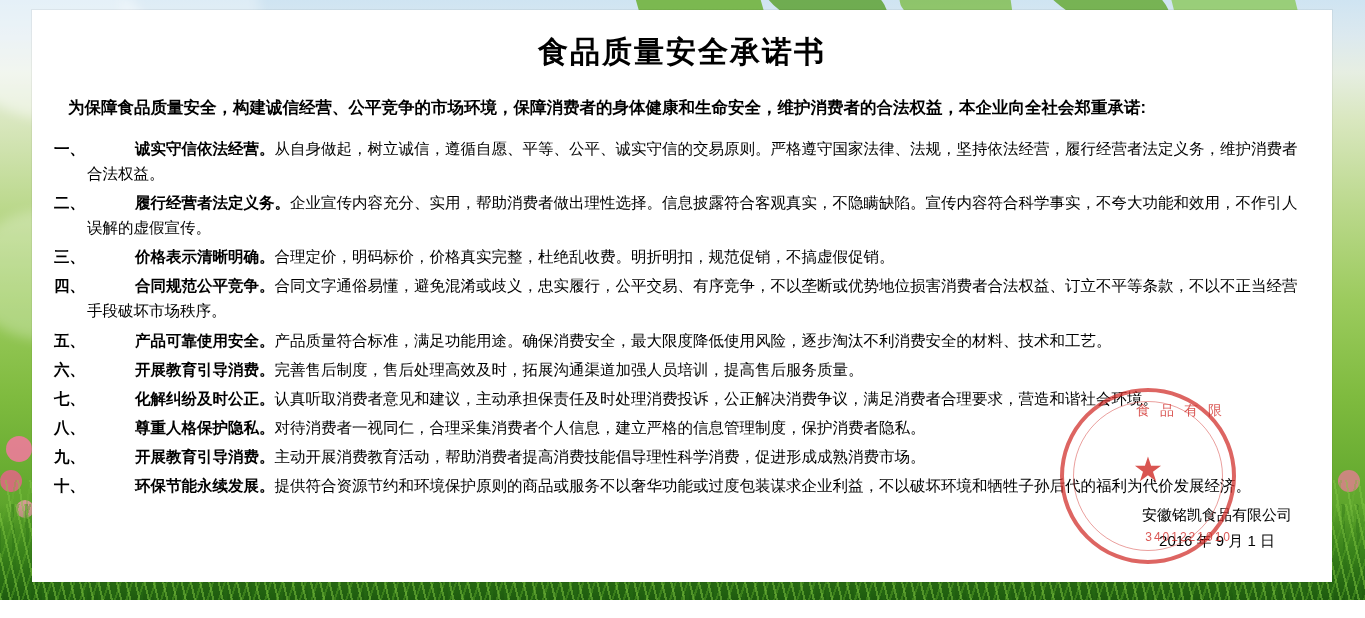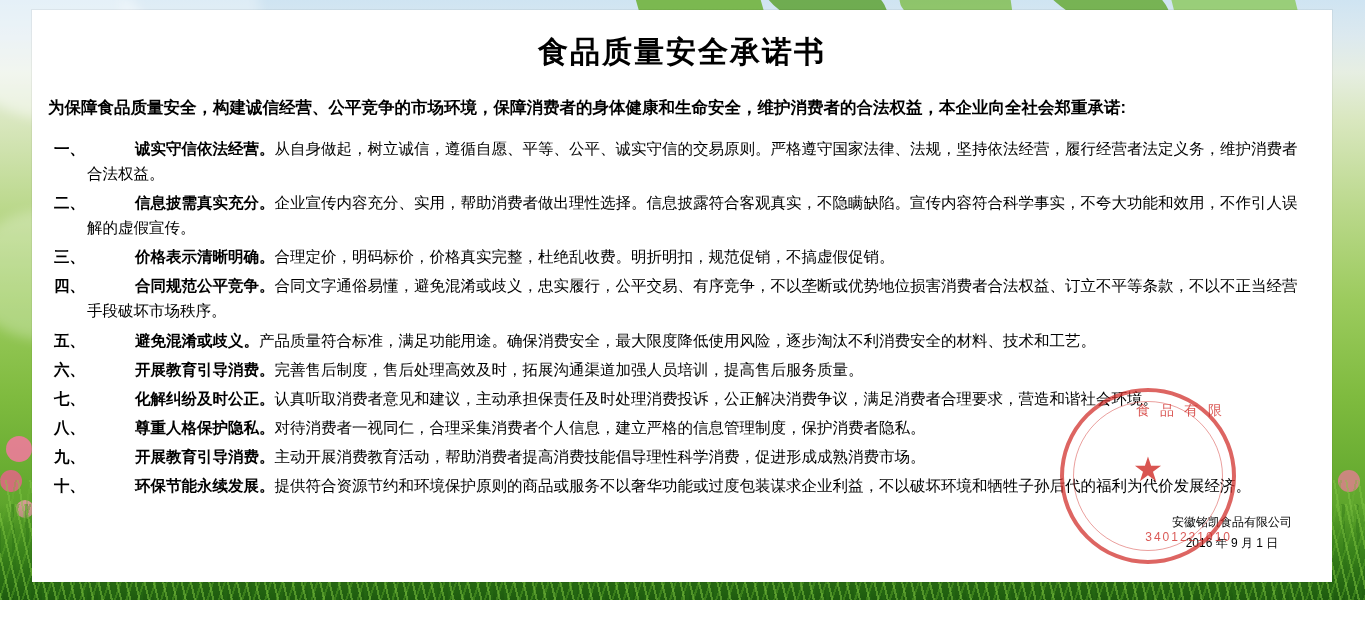--- a/index.html
+++ b/index.html
@@ -93,21 +93,21 @@
     text-align: center;
     font-size: 30px;
     font-weight: bold;
     letter-spacing: 2px;
     color: #000;
     margin: 22px 0 0 0;
     font-family: "Liberation Sans", sans-serif;
   }
 
   .doc-lead {
-    margin: 22px 22px 0 16px;
+    margin: 22px 22px 0 36px;
     font-size: 16.5px;
     font-weight: bold;
     color: #000;
     line-height: 1.5;
     text-align: left;
   }
 
   .clause-list {
     margin: 16px 22px 0 22px;
   }
@@ -135,21 +135,21 @@
   .clause-text {
     font-weight: normal;
   }
 
   
   .sign-block {
     position: absolute;
     right: 40px;
     bottom: 28px;
     text-align: center;
-    font-size: 12px;
+    font-size: 15px;
     color: #000;
     line-height: 1.75;
     z-index: 2;
   }
   .seal {
     position: absolute;
     right: 96px;
     bottom: 18px;
     width: 168px;
     height: 168px;
@@ -219,36 +219,36 @@
 
     <div class="clause-list">
 
       <div class="clause">
         <span class="clause-num">一、</span>
         <span class="clause-body"><span class="clause-head">诚实守信依法经营。</span><span class="clause-text">从自身做起，树立诚信，遵循自愿、平等、公平、诚实守信的交易原则。严格遵守国家法律、法规，坚持依法经营，履行经营者法定义务，维护消费者合法权益。</span></span>
       </div>
 
       <div class="clause">
         <span class="clause-num">二、</span>
-        <span class="clause-body"><span class="clause-head">信息披需真实充分。</span><span class="clause-text">企业宣传内容充分、实用，帮助消费者做出理性选择。信息披露符合客观真实，不隐瞒缺陷。宣传内容符合科学事实，不夸大功能和效用，不作引人误解的虚假宣传。</span></span>
+        <span class="clause-body"><span class="clause-head">履行经营者法定义务。</span><span class="clause-text">企业宣传内容充分、实用，帮助消费者做出理性选择。信息披露符合客观真实，不隐瞒缺陷。宣传内容符合科学事实，不夸大功能和效用，不作引人误解的虚假宣传。</span></span>
       </div>
 
       <div class="clause">
         <span class="clause-num">三、</span>
         <span class="clause-body"><span class="clause-head">价格表示清晰明确。</span><span class="clause-text">合理定价，明码标价，价格真实完整，杜绝乱收费。明折明扣，规范促销，不搞虚假促销。</span></span>
       </div>
 
       <div class="clause">
         <span class="clause-num">四、</span>
         <span class="clause-body"><span class="clause-head">合同规范公平竞争。</span><span class="clause-text">合同文字通俗易懂，避免混淆或歧义，忠实履行，公平交易、有序竞争，不以垄断或优势地位损害消费者合法权益、订立不平等条款，不以不正当经营手段破坏市场秩序。</span></span>
       </div>
 
       <div class="clause">
         <span class="clause-num">五、</span>
-        <span class="clause-body"><span class="clause-head">避免混淆或歧义。</span><span class="clause-text">产品质量符合标准，满足功能用途。确保消费安全，最大限度降低使用风险，逐步淘汰不利消费安全的材料、技术和工艺。</span></span>
+        <span class="clause-body"><span class="clause-head">产品可靠使用安全。</span><span class="clause-text">产品质量符合标准，满足功能用途。确保消费安全，最大限度降低使用风险，逐步淘汰不利消费安全的材料、技术和工艺。</span></span>
       </div>
 
       <div class="clause">
         <span class="clause-num">六、</span>
         <span class="clause-body"><span class="clause-head">开展教育引导消费。</span><span class="clause-text">完善售后制度，售后处理高效及时，拓展沟通渠道加强人员培训，提高售后服务质量。</span></span>
       </div>
 
       <div class="clause">
         <span class="clause-num">七、</span>
         <span class="clause-body"><span class="clause-head">化解纠纷及时公正。</span><span class="clause-text">认真听取消费者意见和建议，主动承担保责任及时处理消费投诉，公正解决消费争议，满足消费者合理要求，营造和谐社会环境。</span></span>

